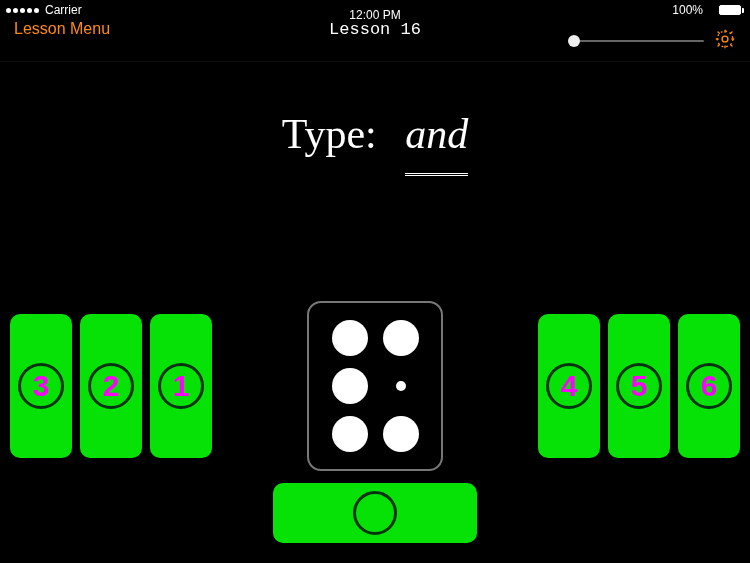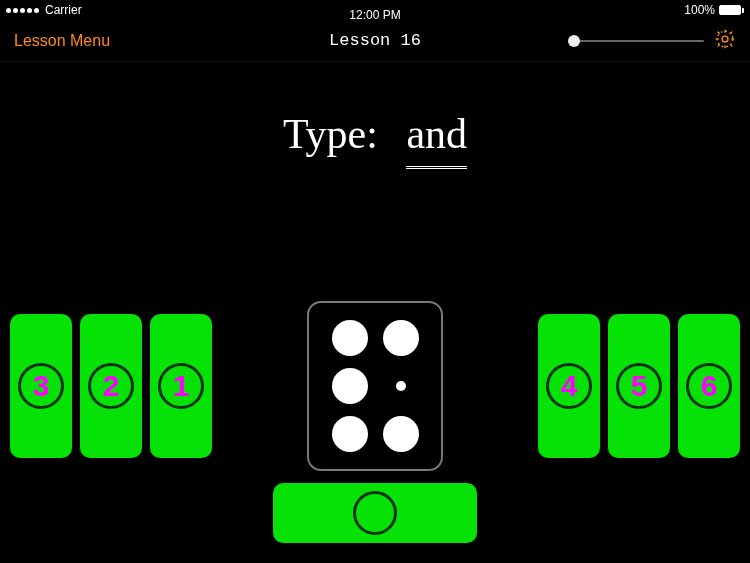--- a/index.html
+++ b/index.html
@@ -10,32 +10,31 @@
     height: 20px;
     display: flex;
     align-items: center;
     justify-content: space-between;
     color: #fff;
     font-size: 12px;
     padding: 0 6px;
   }
   .status-left { display: flex; align-items: center; gap: 6px; }
   .status-center { position: absolute; left: 50%; transform: translateX(-50%); margin-top: 9px; }
-  .status-right { display: flex; align-items: center; gap: 4px; }
+  .status-right { display: flex; align-items: center; gap: 16px; }
   .signal { display: flex; gap: 2px; align-items: center; }
   .signal span { width: 5px; height: 5px; border-radius: 50%; background: #fff; display: inline-block; }
   .battery { display: inline-flex; align-items: center; }
   .battery-body { width: 22px; height: 10px; border: 1px solid #fff; border-radius: 2px; background: #fff; }
   .battery-tip { width: 2px; height: 5px; background: #fff; margin-left: 1px; border-radius: 0 1px 1px 0; }
 
   
   .nav-bar {
     height: 42px;
     display: flex;
-    align-items: center;
     justify-content: space-between;
     padding: 0 14px;
     border-bottom: 1px solid rgba(255,255,255,0.06);
   }
   .nav-left { color: #ff8a1a; font-size: 16px; cursor: pointer; }
   .nav-title { color: #fff; font-size: 17px; position: absolute; left: 50%; transform: translateX(-50%); font-family: Liberation Mono, monospace; }
   .nav-right { display: flex; align-items: center; gap: 10px; }
   .slider {
     width: 130px; height: 2px; background: #666; position: relative; border-radius: 2px;
   }
@@ -50,22 +49,23 @@
   
   .prompt {
     text-align: center;
     margin-top: 48px;
     color: #fff;
     font-size: 42px;
     font-weight: 300;
     font-family: Georgia, 'Times New Roman', serif;
   }
   .prompt .word {
+    font-style: italic;
     border-bottom: 3px double #fff;
-    padding-bottom: 9px;
+    padding-bottom: 16px;
     margin-left: 18px;
   }
 
   
   .bottom-area {
     position: absolute;
     left: 0; right: 0;
     bottom: 20px;
   }
   .keys-row {

